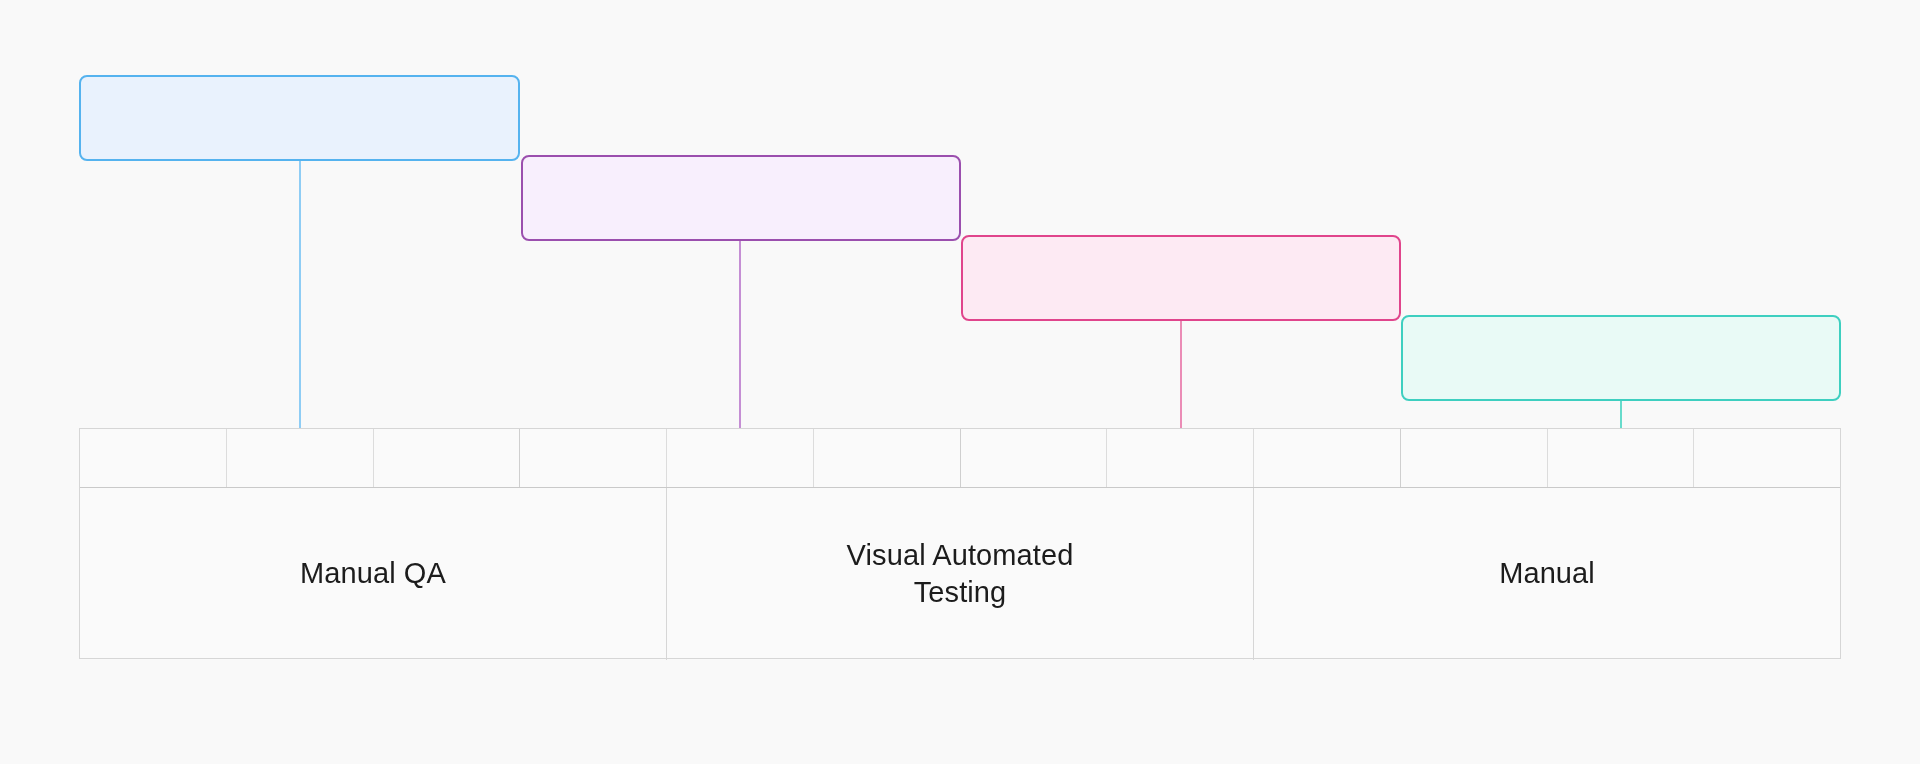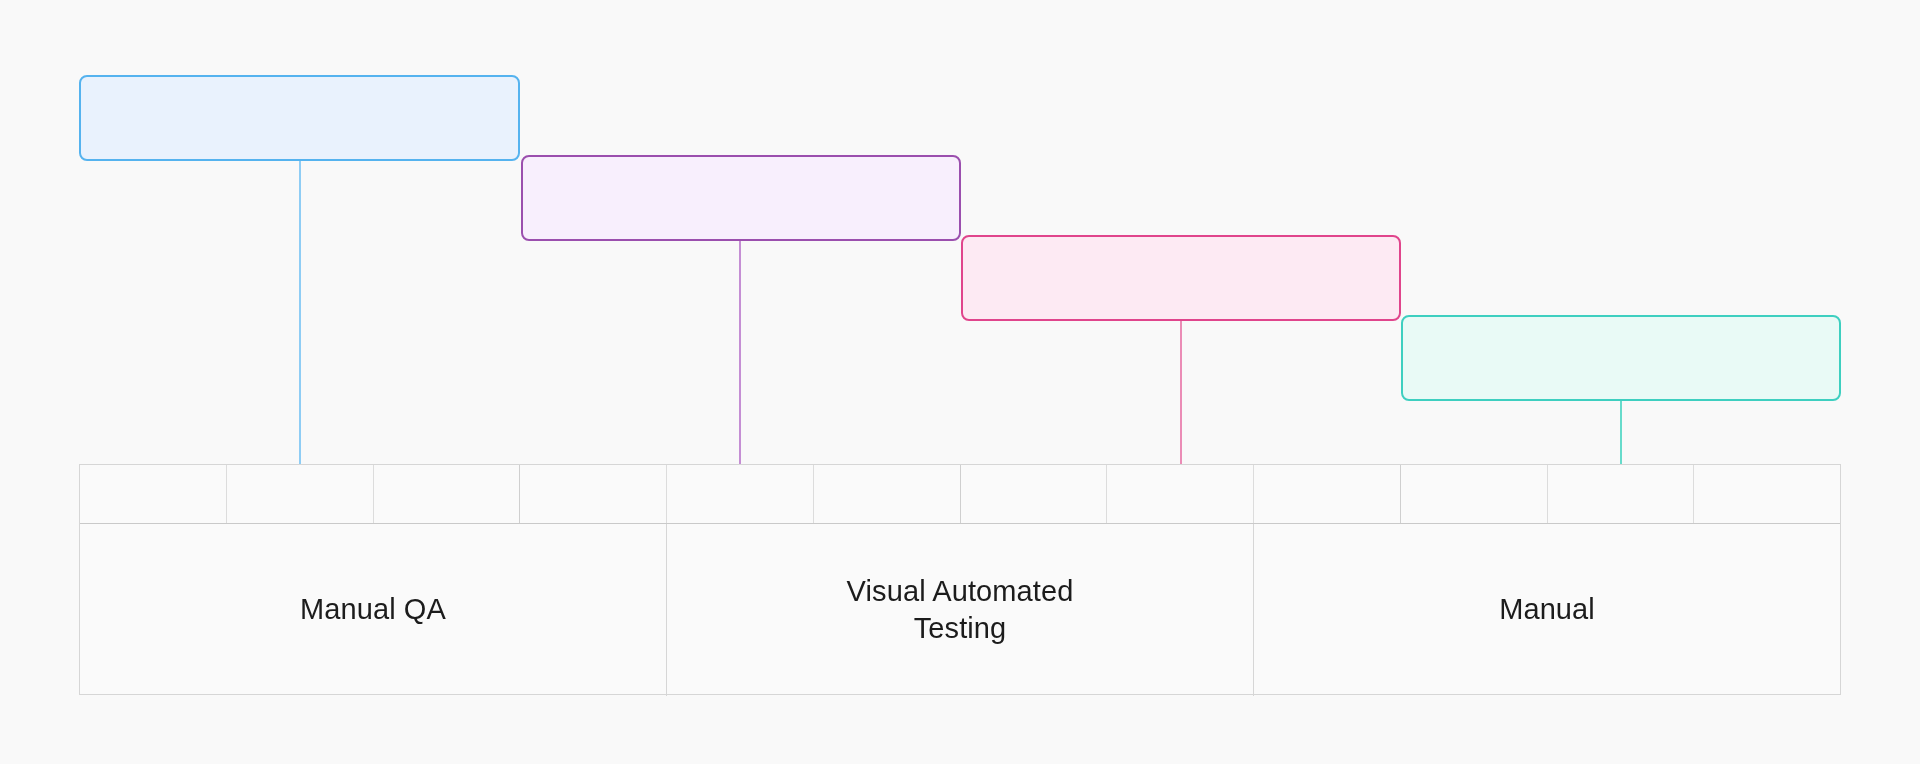--- a/index.html
+++ b/index.html
@@ -123,21 +123,21 @@
   <div class="connector-line" style="left: 299px; top: 161px; height: 351px; background: rgb(143, 205, 245);"></div>
   <div class="connector-line" style="left: 739px; top: 241px; height: 271px; background: rgb(197, 142, 212);"></div>
   <div class="connector-line" style="left: 1180px; top: 321px; height: 191px; background: rgb(235, 140, 182);"></div>
   <div class="connector-line" style="left: 1620px; top: 401px; height: 111px; background: rgb(103, 219, 203);"></div>
 
   <div class="connector-dot" style="left: 300px; top: 512px; background: rgb(84, 179, 239);"></div>
   <div class="connector-dot" style="left: 740px; top: 512px; background: rgb(155, 81, 207);"></div>
   <div class="connector-dot" style="left: 1181px; top: 512px; background: rgb(238, 63, 128);"></div>
   <div class="connector-dot" style="left: 1621px; top: 512px; background: rgb(62, 208, 182);"></div>
 
-  <div id="timeline-grid" style="left: 79px; top: 464px; width: 1762px; height: 231px; border-color: rgb(214, 214, 214);">
+  <div id="timeline-grid" style="left: 79px; top: 428px; width: 1762px; height: 231px; border-color: rgb(214, 214, 214);">
 
     <div id="tick-row" style="height: 59px; border-bottom-color: rgb(201, 201, 201);">
       <div class="tick-cell"></div>
       <div class="tick-cell"></div>
       <div class="tick-cell major"></div>
       <div class="tick-cell"></div>
       <div class="tick-cell"></div>
       <div class="tick-cell major"></div>
       <div class="tick-cell"></div>
       <div class="tick-cell"></div>

